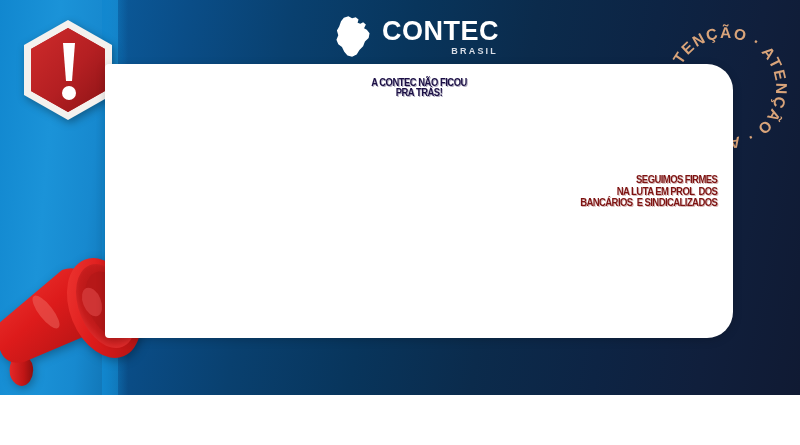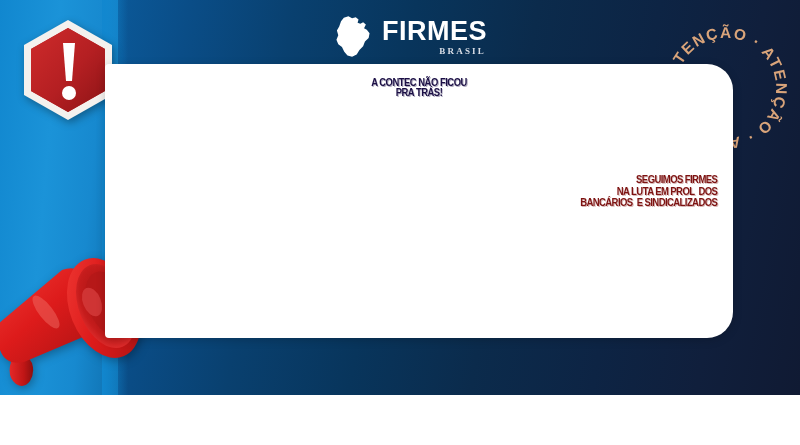--- a/index.html
+++ b/index.html
@@ -88,21 +88,21 @@
     letter-spacing: 0.5px;
     font-family: "Liberation Sans", sans-serif;
   }
   .logo-sub {
     color: #d8dde6;
     font-size: 9px;
     font-weight: 700;
     letter-spacing: 2.2px;
     margin-top: 2px;
     margin-right: 1px;
-    font-family: Liberation Serif, serif;
+    font-family: Liberation Sans, sans-serif;
   }
 
   
   .stamp {
     position: absolute;
     left: 660px;
     top: 22px;
     width: 132px;
     height: 132px;
     pointer-events: none;
@@ -208,21 +208,21 @@
 
     <div class="blue-panel"></div>
 
     <div class="logo-wrap">
       <span>
         <svg class="logo-map" viewBox="0 0 100 100" xmlns="http://www.w3.org/2000/svg" aria-hidden="true">
           <path fill="#ffffff" d="M30 8 L40 5 L48 9 L56 7 L62 12 L60 19 L66 21 L72 18 L78 23 L74 31 L80 34 L86 42 L84 52 L76 60 L72 70 L64 78 L58 88 L48 93 L38 90 L31 82 L26 72 L18 66 L14 56 L18 46 L15 36 L20 27 L24 16 Z"></path>
         </svg>
       </span>
       <span class="logo-text-block">
-        <span class="logo-word">FIRMES</span>
+        <span class="logo-word">CONTEC</span>
         <span class="logo-sub">BRASIL</span>
       </span>
     </div>
 
     <div class="stamp">
       <svg viewBox="0 0 132 132" xmlns="http://www.w3.org/2000/svg" aria-hidden="true">
         <defs>
           <path id="ring" d="M 66,66 m -50,0 a 50,50 0 1,1 100,0 a 50,50 0 1,1 -100,0"></path>
         </defs>
         <text fill="#d9a47a">

